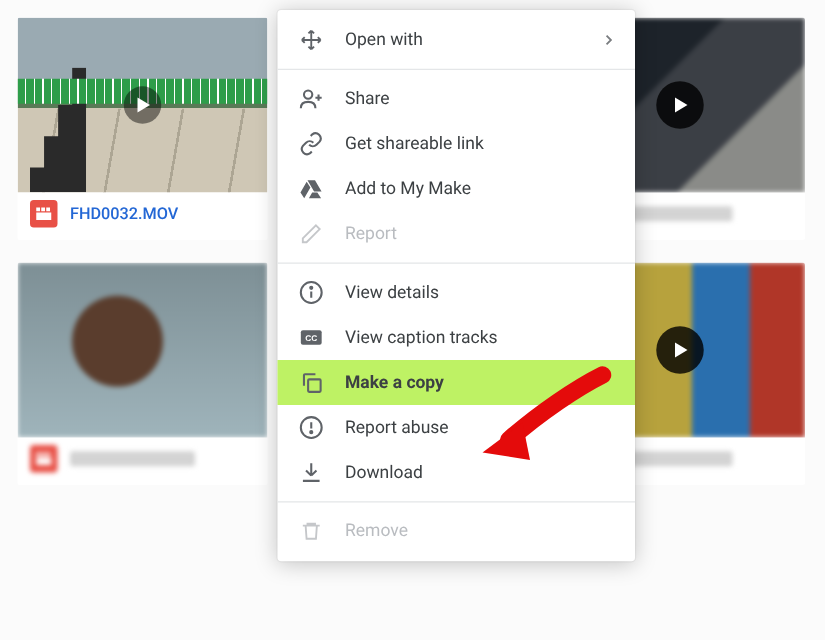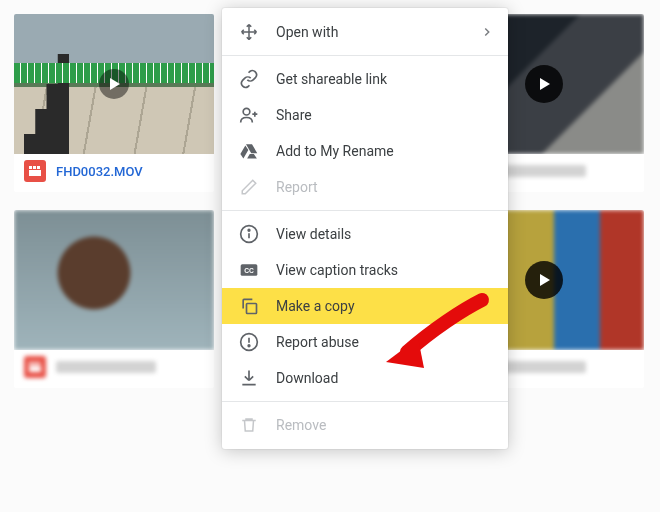--- a/index.html
+++ b/index.html
@@ -109,21 +109,21 @@
     padding: 0 18px 0 16px;
     font-size:14px;
     color:#3c4043;
     cursor:pointer;
     gap:16px;
     position:relative;
   }
   .mi .ico { width:22px; height:22px; display:flex;align-items:center;justify-content:center; color:#5f6368;}
   .mi.disabled { color:#b9bcc0; }
   .mi.disabled .ico { color:#c5c7ca; }
-  .mi.hl { background:#fde047; }
+  .mi.hl { background:#bef264;font-weight:bold; }
   .sep { height:1px; background:#e4e6e8; margin:5px 0;}
   .chev { position:absolute; right:14px; color:#7a7d80; }
 
   
   .arrow {
     position:absolute;
     left:382px; top:290px;
     width:110px; height:80px;
     z-index:11;
     pointer-events:none;
@@ -217,43 +217,43 @@
           <path d="M9 18l6-6-6-6"></path>
         </svg>
     </span>
   </div>
 
   <div class="sep"></div>
 
   <div class="mi">
     <span class="ico">
       <svg width="20" height="20" viewBox="0 0 24 24" fill="none" stroke="currentColor" stroke-width="2">
-          <path d="M10 13a5 5 0 0 0 7 0l3-3a5 5 0 0 0-7-7l-1.5 1.5M14 11a5 5 0 0 0-7 0l-3 3a5 5 0 0 0 7 7l1.5-1.5"></path>
-        </svg>
-    </span>
-    <span>Get shareable link</span>
-  </div>
-
-  <div class="mi">
-    <span class="ico">
-      <svg width="20" height="20" viewBox="0 0 24 24" fill="none" stroke="currentColor" stroke-width="2">
           <circle cx="9" cy="8" r="4"></circle>
           <path d="M2 21c0-4 3-6 7-6s7 2 7 6M19 8v6M16 11h6"></path>
         </svg>
     </span>
     <span>Share</span>
   </div>
 
   <div class="mi">
     <span class="ico">
+      <svg width="20" height="20" viewBox="0 0 24 24" fill="none" stroke="currentColor" stroke-width="2">
+          <path d="M10 13a5 5 0 0 0 7 0l3-3a5 5 0 0 0-7-7l-1.5 1.5M14 11a5 5 0 0 0-7 0l-3 3a5 5 0 0 0 7 7l1.5-1.5"></path>
+        </svg>
+    </span>
+    <span>Get shareable link</span>
+  </div>
+
+  <div class="mi">
+    <span class="ico">
       <svg width="18" height="18" viewBox="0 0 24 24" fill="currentColor">
           <path d="M8 3h8l7 12h-8L8 3zm-.9 1.6L.5 16l4 6 6.6-11.4L7.1 4.6zM9.5 22h13l-4-6H13l-3.5 6z"></path>
         </svg>
     </span>
-    <span>Add to My Rename</span>
+    <span>Add to My Make</span>
   </div>
 
 
   <div class="mi disabled">
     <span class="ico">
       <svg width="18" height="18" viewBox="0 0 24 24" fill="none" stroke="currentColor" stroke-width="2">
           <path d="M17 3l4 4L7 21H3v-4L17 3z"></path>
         </svg>
     </span>
     <span>Report</span>

